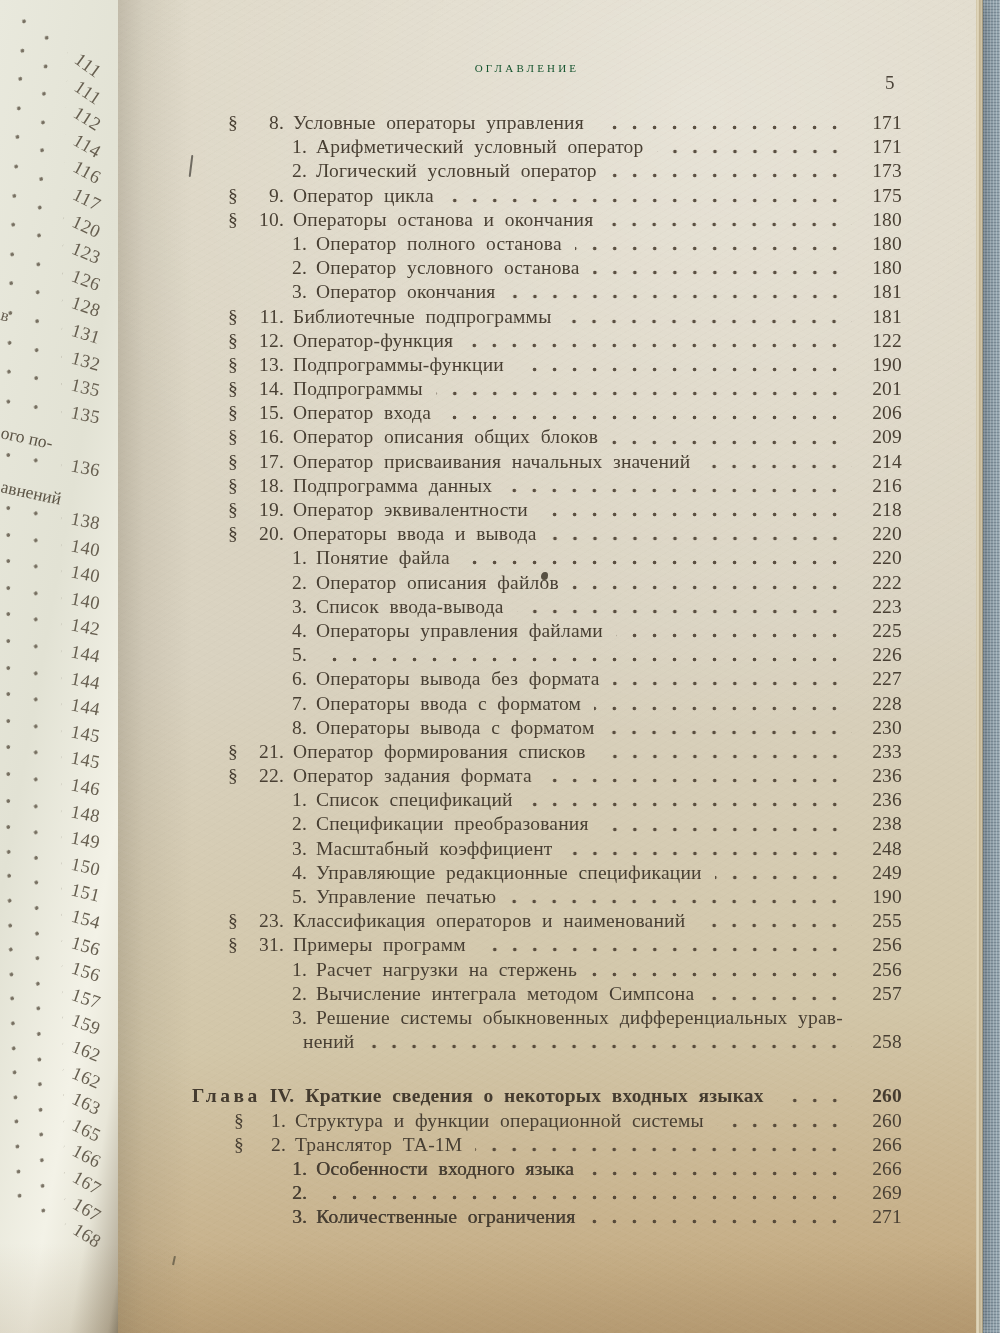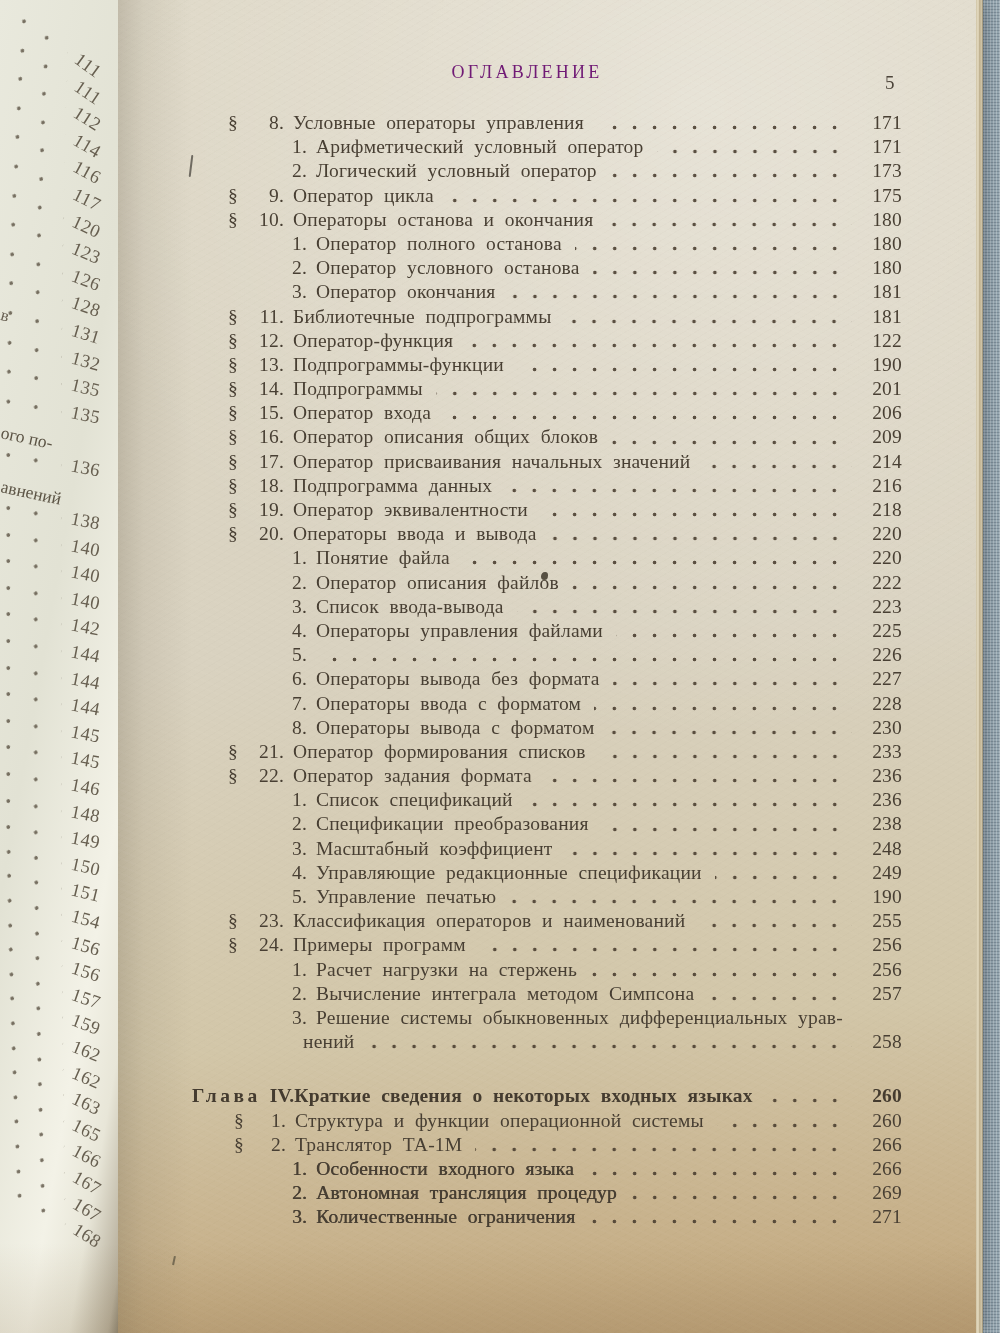--- a/index.html
+++ b/index.html
@@ -55,21 +55,21 @@
   }
   
   .grain{
     position:absolute;inset:0;opacity:.35;pointer-events:none;
     background-image:
       repeating-linear-gradient(23deg, rgba(255,255,255,.05) 0 2px, rgba(0,0,0,0) 2px 7px),
       repeating-linear-gradient(-31deg, rgba(90,80,60,.05) 0 1px, rgba(0,0,0,0) 1px 6px);
   }
   .page-header{
     position:absolute;left:187px;top:62px;width:680px;text-align:center;
-    font-size:18px;letter-spacing:3.2px;color:#701a75;
+    font-size:11px;letter-spacing:3.2px;color:#14532d;
   }
   .folio{
     position:absolute;left:885px;top:72px;font-size:19px;color:#4c443a;
   }
   
   .toc{position:absolute;left:186px;top:112px;width:716px;color:#483f33;}
   .row{
     display:flex;align-items:baseline;height:24.2px;
     font-size:19.5px;letter-spacing:.2px;word-spacing:5.5px;white-space:nowrap;
   }
@@ -77,21 +77,21 @@
   .row.s{padding-left:42px;}
   .row.s .lbl{width:56px;margin-right:9px;}
   .row.s .lbl .num{margin-left:auto;}
   .row.sub{padding-left:99px;}
   .row.sub .lbl{width:22px;margin-right:9px;justify-content:flex-end;}
   .row.subw{padding-left:99px;}
   .row.subw .lbl{width:22px;margin-right:9px;justify-content:flex-end;}
   .row.cont{padding-left:117px;}
   .row.gap{height:30px;}
   .row.ch{padding-left:6px;font-weight:bold;color:#443b2f;}
-  .row.ch .lbl{}
+  .row.ch .lbl{margin-right:11px;}
   .row.ch .mark{letter-spacing:3.5px;margin-right:9px;}
   .row.chs{padding-left:48px;}
   .row.chs .lbl{width:52px;margin-right:9px;}
   .row.chs .lbl .num{margin-left:auto;}
   .row .txt{flex:none;}
   .row.semi .txt,.row.semi .lbl{text-shadow:.45px 0 0 currentColor;}
   .dots{
     flex:1;height:8px;margin:0 10px 0 13px;align-self:center;transform:translateY(4px);
     background-image:radial-gradient(circle at 2.5px 3.5px, rgba(72,60,46,.88) 1.55px, rgba(0,0,0,0) 2.15px);
     background-size:20px 8px;background-repeat:repeat-x;background-position:right center;
@@ -598,21 +598,21 @@
           <span class="mark">§</span>
           <span class="num">23.</span>
         </span>
         <span class="txt">Классификация операторов и наименований</span>
         <span class="dots"></span>
         <span class="pg">255</span>
       </div>
       <div class="row s">
         <span class="lbl">
           <span class="mark">§</span>
-          <span class="num">24.</span>
+          <span class="num">31.</span>
         </span>
         <span class="txt">Примеры программ</span>
         <span class="dots"></span>
         <span class="pg">256</span>
       </div>
       <div class="row sub">
         <span class="lbl">
           <span class="num">1.</span>
         </span>
         <span class="txt">Расчет нагрузки на стержень</span>
@@ -671,21 +671,20 @@
           <span class="num">1.</span>
         </span>
         <span class="txt">Особенности входного языка</span>
         <span class="dots"></span>
         <span class="pg">266</span>
       </div>
       <div class="row sub semi">
         <span class="lbl">
           <span class="num">2.</span>
         </span>
-        <span class="txt">Автономная трансляция процедур</span>
         <span class="dots"></span>
         <span class="pg">269</span>
       </div>
       <div class="row sub semi">
         <span class="lbl">
           <span class="num">3.</span>
         </span>
         <span class="txt">Количественные ограничения</span>
         <span class="dots"></span>
         <span class="pg">271</span>

